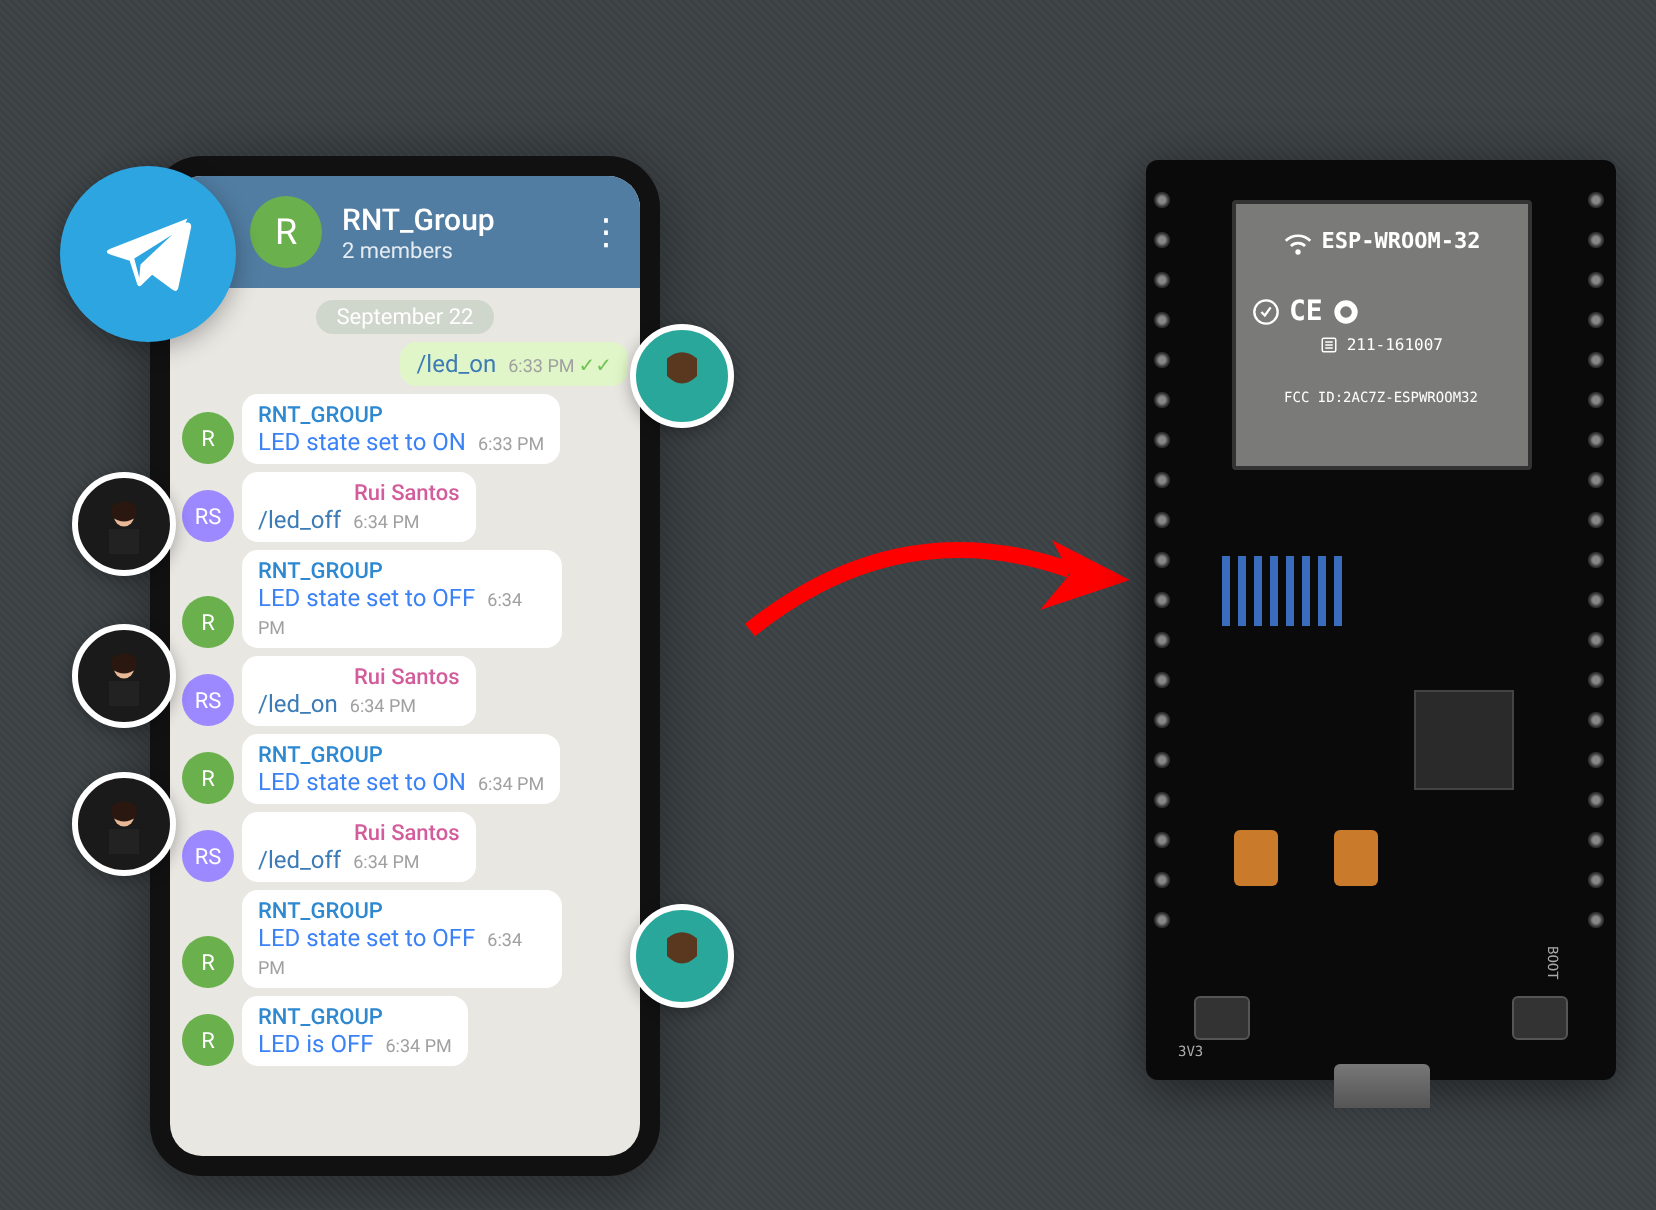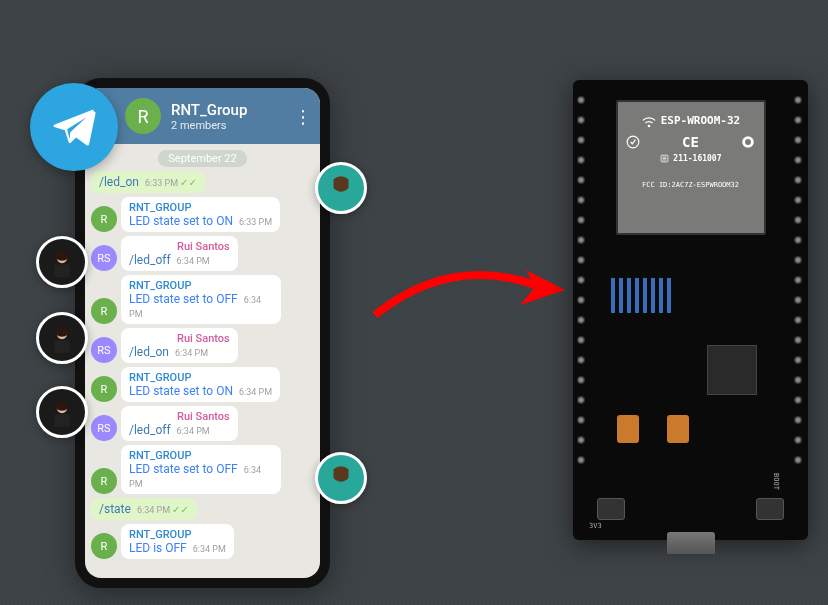--- a/index.html
+++ b/index.html
@@ -86,21 +86,21 @@
   flex-direction: column;
   gap: 2px;
 }
 
 .msg {
   display: flex;
   align-items: flex-end;
   gap: 4px;
   margin-bottom: 2px;
 }
-.msg.right { }
+.msg.right { justify-content: flex-end; }
 .bubble {
   background: #fff;
   border-radius: 8px;
   padding: 4px 8px;
   font-size: 12px;
   max-width: 160px;
   position: relative;
 }
 .bubble.out {
   background: #e1f6c8;
@@ -209,22 +209,22 @@
   height: 135px;
   background: #7a7a78;
   border: 2px solid #333;
   border-radius: 2px;
   padding: 12px 8px;
   color: #fff;
   font-size: 10px;
   text-align: center;
 }
 .module .wifi { display: flex; align-items: flex-start; justify-content: center; gap: 4px; font-size: 11px; font-weight: bold; }
-.module .cert { display: flex; align-items: center; justify-content: space-between; gap: 5px; margin-top: 4px; font-size: 13px; }
-.module .small { font-size: 8px; margin-top: 4px; font-weight: bold; }
+.module .cert { display: flex; align-items: center; justify-content: flex-start; gap: 5px; margin-top: 18px; font-size: 13px; }
+.module .small { font-size: 8px; margin-top: 4px; }
 .module .smaller { font-size: 7px; margin-top: 18px; }
 
 .board .chip {
   margin-top: 110px;
   margin-left: 120px;
   width: 50px;
   height: 50px;
   background: #2a2a2a;
   border: 1px solid #444;
 }
@@ -304,23 +304,20 @@
           <div class="avatar-sm ">R</div>
           <div class="bubble "><div class="name ">RNT_GROUP</div><span class="text">LED state set to ON</span><span class="time">6:34 PM</span></div>
         </div>
         <div class="msg ">
           <div class="avatar-sm rs">RS</div>
           <div class="bubble "><div class="name rs">Rui Santos</div><span class="text cmd">/led_off</span><span class="time">6:34 PM</span></div>
         </div>
         <div class="msg ">
           <div class="avatar-sm ">R</div>
           <div class="bubble "><div class="name ">RNT_GROUP</div><span class="text">LED state set to OFF</span><span class="time">6:34 PM</span></div>
-        </div>
-        <div class="msg right">
-          <div class="bubble out"><span class="text cmd">/state</span><span class="time">6:34 PM</span><span class="check">✓✓</span></div>
         </div>
         <div class="msg ">
           <div class="avatar-sm ">R</div>
           <div class="bubble "><div class="name ">RNT_GROUP</div><span class="text">LED is OFF</span><span class="time">6:34 PM</span></div>
         </div>
       </div>
   </div>
 </div>
 
 <div class="telegram-badge">

